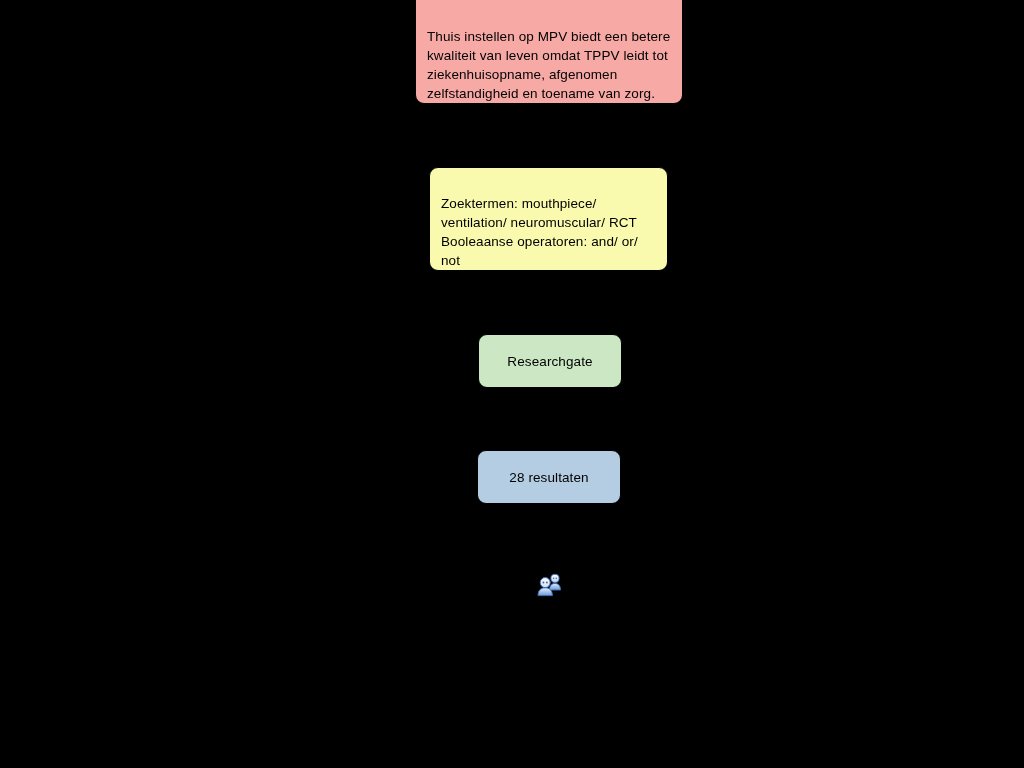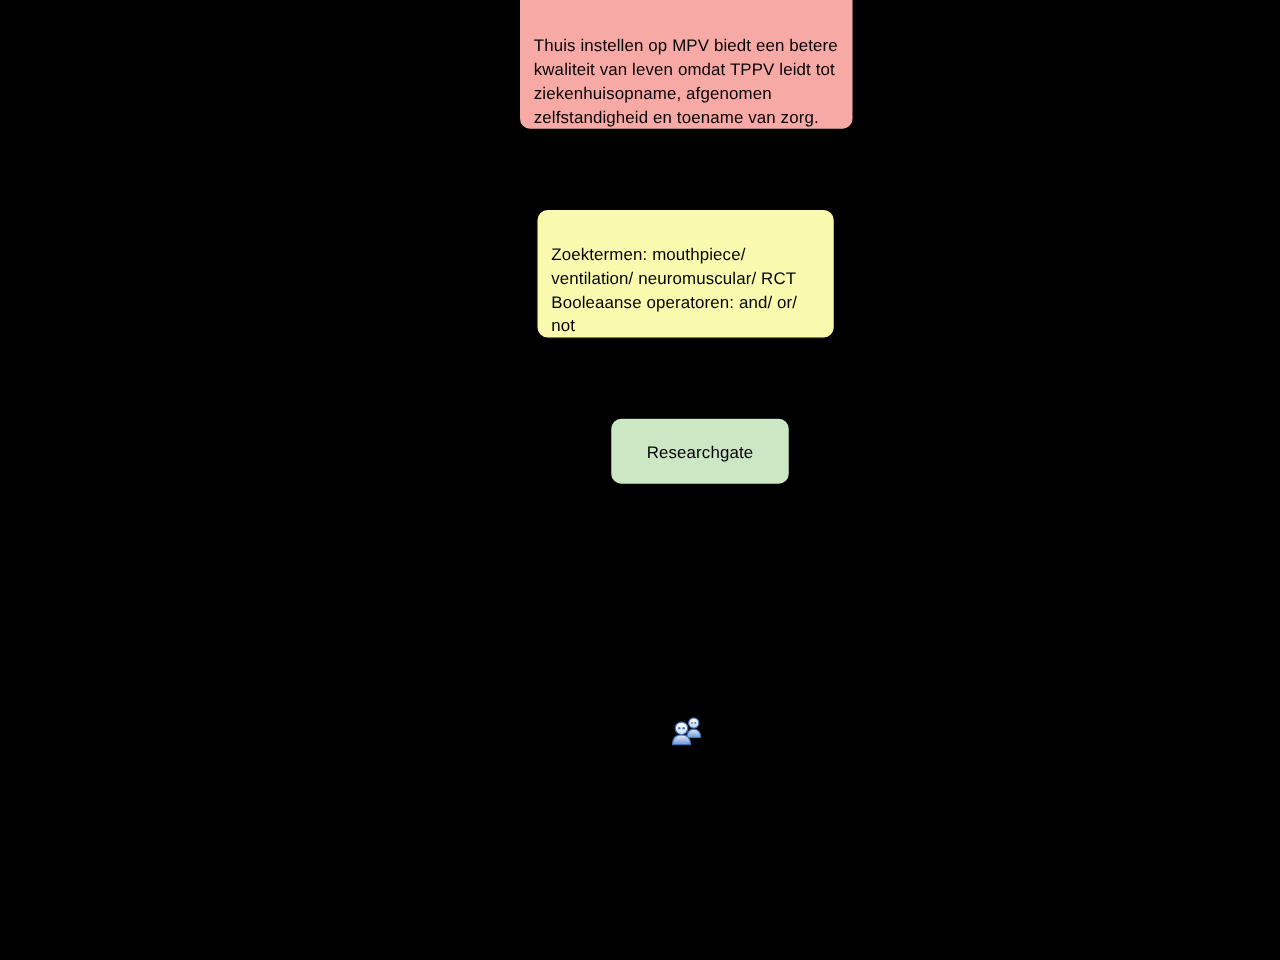--- a/index.html
+++ b/index.html
@@ -59,21 +59,21 @@
     margin-top: 9px;
   }
   #node-searchterms {
     left: 393px;
     top: 167px;
     width: 239px;
     height: 104px;
     background: #fafaae;
   }
   #node-database {
-    left: 452px;
+    left: 442px;
     top: 334px;
     width: 144px;
     height: 54px;
     background: #cbe7c4;
   }
   #node-results {
     left: 441px;
     top: 450px;
     width: 144px;
     height: 54px;
@@ -105,20 +105,23 @@
   <div class="node note" id="node-searchterms">
     <span>Zoektermen: mouthpiece/ ventilation/ neuromuscular/ RCT
 Booleaanse operatoren: and/ or/ not
 (not invasive)</span>
   </div>
 
   <div class="node chip" id="node-database">
     <span>Researchgate</span>
   </div>
 
+  <div class="node chip" id="node-results">
+    <span>28 resultaten</span>
+  </div>
 
   <div id="node-people-icon">
     <svg viewBox="0 0 31 31" xmlns="http://www.w3.org/2000/svg" aria-hidden="true">
       <defs>
         <linearGradient id="gBodyBack" x1="0" y1="0" x2="0" y2="1">
           <stop offset="0" stop-color="#dfeaf8"></stop>
           <stop offset="1" stop-color="#6f9bd8"></stop>
         </linearGradient>
         <linearGradient id="gBodyFront" x1="0" y1="0" x2="0" y2="1">
           <stop offset="0" stop-color="#e9f1fb"></stop>

